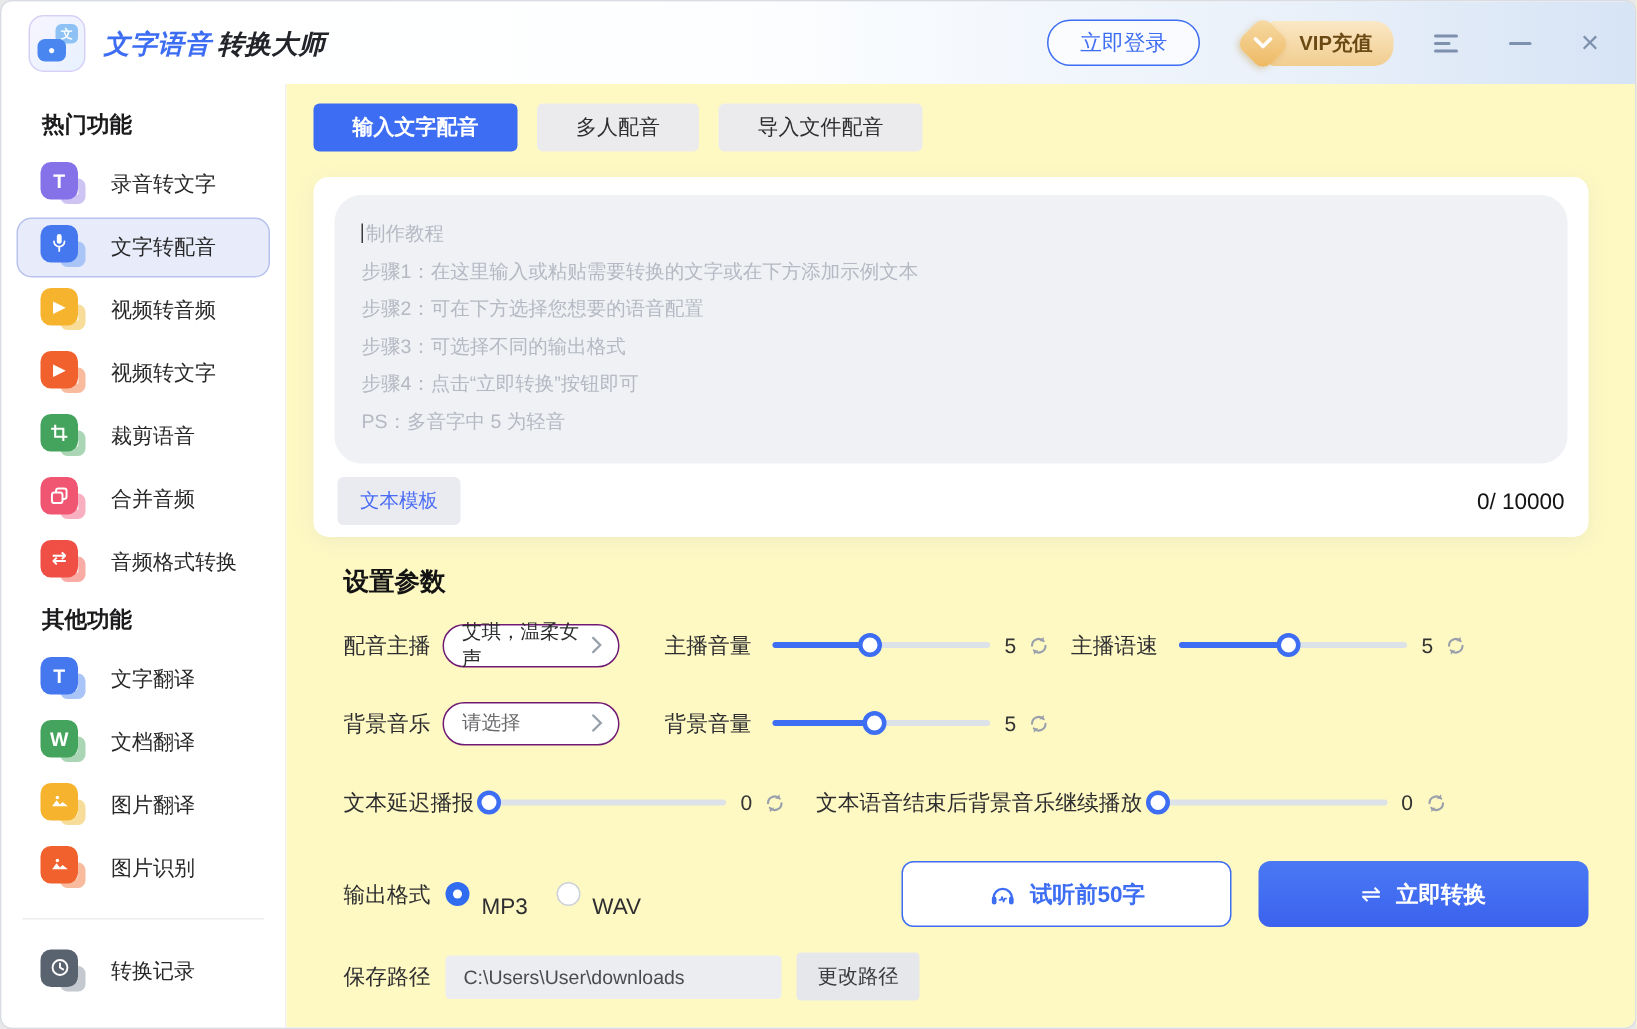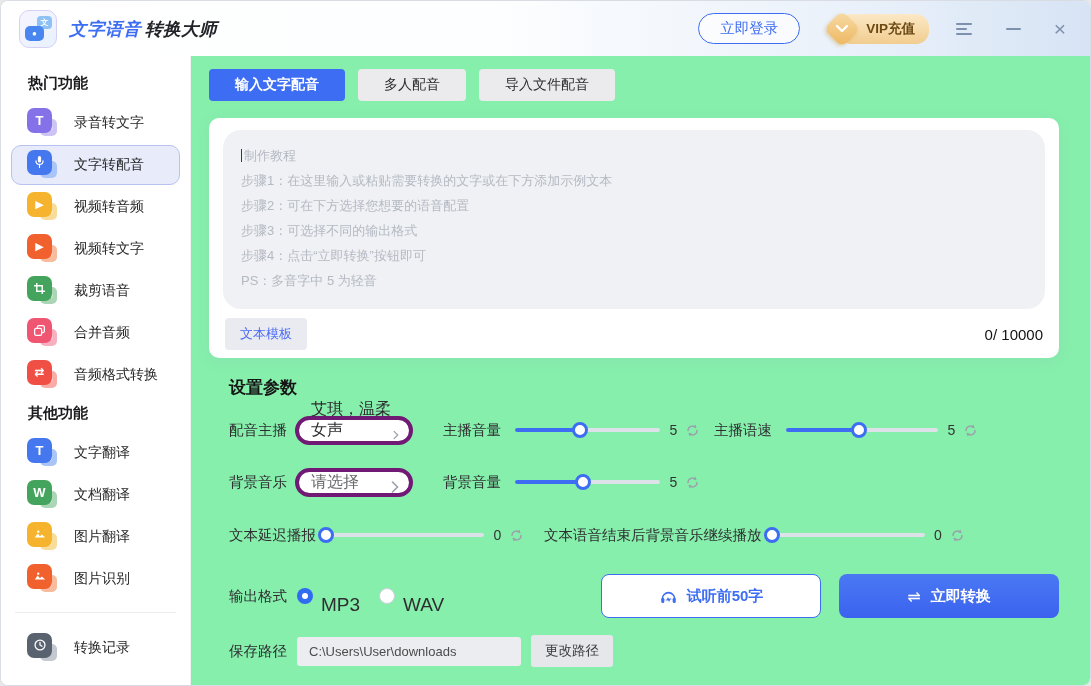--- a/index.html
+++ b/index.html
@@ -55,21 +55,21 @@
   .c-amber{background:#f6b42e}  .cl-amber{background:#f8dc9a}
   .c-orange{background:#f1612d} .cl-orange{background:#f8bb9e}
   .c-green{background:#44a35c}  .cl-green{background:#abd6b5}
   .c-rose{background:#f05572}   .cl-rose{background:#f8b0c0}
   .c-red{background:#ef4f44}    .cl-red{background:#f8aca5}
   .c-slate{background:#59626f}  .cl-slate{background:#c4c9d0}
   .side-foot { margin-top:auto; padding-bottom:16px; }
   .divider { height:1px; background:#ececef; margin:0 14px 15px; }
 
   
-  .main { flex:1; background:#86efac; padding:13px 31px 0 18px; min-width:0; }
+  .main { flex:1; background:#fef9c3; padding:13px 31px 0 18px; min-width:0; }
   .tabs { display:flex; gap:13px; margin-bottom:17px; }
   .tab { height:32px; padding:0 26px; display:flex; align-items:center; font-size:14px; border-radius:4px;
     background:#ebebed; color:#2e2e30; cursor:pointer; }
   .tab.active { background:#3d6df2; color:#fff; font-weight:700; }
 
   .card { background:#fff; border-radius:10px; box-shadow:0 3px 14px rgba(140,150,190,.12);
     height:240px; padding:12px 14px 8px; display:flex; flex-direction:column; }
   .editor { flex:1; background:#f0f1f4; border-radius:18px; padding:13px 18px; font-size:13px; line-height:25px;
     color:#b4b9c3; cursor:text; }
   .caret { display:inline-block; width:1px; height:13px; background:#3a3a3a; margin-right:2px; vertical-align:-2px; }
@@ -79,40 +79,40 @@
 
   .settings { padding-left:20px; }
   .s-title { margin-top:18px; font-size:17px; font-weight:700; color:#141414; }
   .s-row { display:flex; align-items:center; }
   .r1 { margin-top:13px; height:36px; }
   .r2 { margin-top:16px; height:36px; }
   .r3 { margin-top:20px; height:30px; }
   .r4 { margin-top:24px; height:44px;text-align:right; }
   .r5 { margin-top:18px; height:30px; }
   .lbl { font-size:14.5px; color:#2e2e30; flex:none; }
-  .select-pill { width:118px; height:29px; margin-left:8px; border:4px solid #701a75; border-radius:15px; background:#fff;
-    display:flex; align-items:flex-end; justify-content:space-between; padding:0 10px 0 12px; font-size:16px; color:#2c2c2e; cursor:pointer; }
+  .select-pill { width:118px; height:29px; margin-left:8px; border:1px solid #701a75; border-radius:15px; background:#fff;
+    display:flex; align-items:center; justify-content:space-between; padding:0 10px 0 12px; font-size:13px; color:#2c2c2e; cursor:pointer; }
   .slider { position:relative; height:4px; background:#dde1e8; border-radius:2px; cursor:pointer; flex:none; }
   .slider .fill { position:absolute; left:0; top:0; height:100%; background:#3d6df2; border-radius:2px; }
   .slider .thumb { position:absolute; top:50%; transform:translate(-50%,-50%); width:16px; height:16px; background:#fff;
     border:3px solid #3d6df2; border-radius:50%; }
   .w145{width:145px} .w152{width:152px} .w162{width:162px} .w157{width:157px}
   .f45{width:45%} .f48{width:48%} .f47{width:47%} .f0{width:0}
   .t45{left:45%} .t48{left:48%} .t47{left:47%} .t0{left:4px}
   .val { font-size:14px; color:#333; margin-left:9px; min-width:9px; text-align:center; }
   .refresh { margin-left:7px; display:flex; cursor:pointer; }
   .gap30 { width:30px; flex:none; } .gap14 { width:14px; flex:none; } .gap20 { width:20px; flex:none; }
 
   .radio-group { display:flex; align-items:center; margin-left:10px; gap:19px; }
   .radio-opt { display:flex; align-items:center; gap:8px; cursor:pointer; }
   .radio { width:16px; height:16px; border-radius:50%; flex:none; }
   .radio.on { background:#2f6cf0; position:relative; }
   .radio.on::after { content:""; position:absolute; inset:5px; background:#fff; border-radius:50%; }
   .radio.off { border:1.5px solid #cdd2da; background:#fff; }
-  .radio-lbl { font-size:19px; color:#2e2e30;margin-top:17px; }
+  .radio-lbl { font-size:15px; color:#2e2e30;margin-top:17px; }
   .btn-preview { width:220px; height:44px; margin-left:auto; border:1px solid #3d6df2; border-radius:8px; background:#fff;
     color:#3d6df2; font-size:15px; display:flex; align-items:center; justify-content:center; gap:9px; cursor:pointer; }
   .btn-convert { width:220px; height:44px; margin-left:18px; border-radius:8px;
     background:linear-gradient(180deg,#4a79f3,#3b62ef); color:#fff; font-size:15px; font-weight:700;
     display:flex; align-items:center; justify-content:center; gap:10px; cursor:pointer; }
   .conv-glyph { font-size:16px; font-weight:400; }
   .path-input { width:224px; height:29px; margin-left:10px; background:#ebedf0; border:none; border-radius:3px;
     padding:0 12px; font-size:13px; color:#4c4c4e; font-family:inherit; }
   .btn-path { margin-left:10px; background:#e5e7eb; color:#3a3a3c; font-size:13.5px; padding:7px 14px; border-radius:3px; cursor:pointer; }
 </style>

